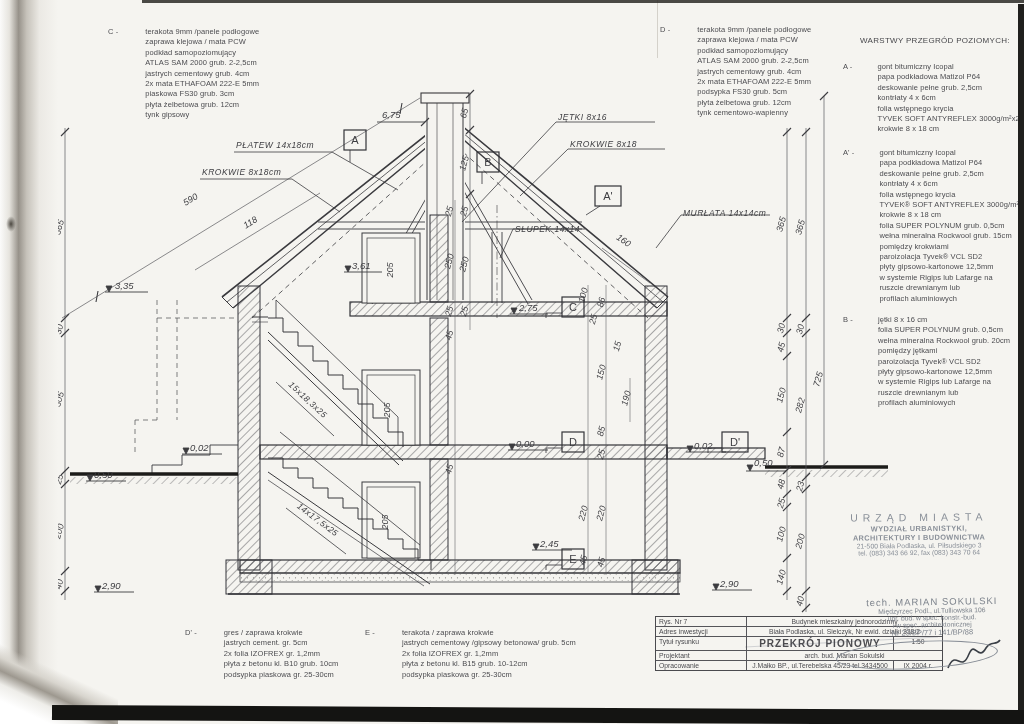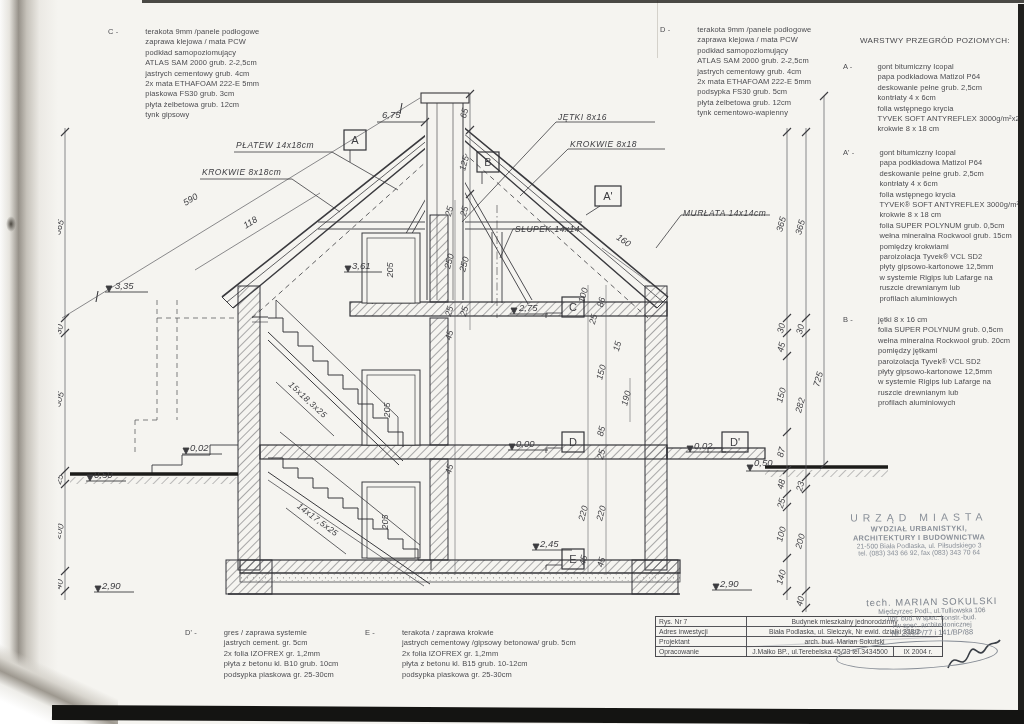--- a/index.html
+++ b/index.html
@@ -434,21 +434,21 @@
         <div class="spec-line">płyty gipsowo-kartonowe 12,5mm</div>
         <div class="spec-line">w systemie Rigips lub Lafarge na</div>
         <div class="spec-line">ruszcie drewnianym lub</div>
         <div class="spec-line">profilach aluminiowych</div>
       </div>
   </div>
 
   <div class="spec" style="left:185px;top:628px;width:210px;">
     <span class="spec-label">D' -</span>
     <div class="spec-lines">
-        <div class="spec-line">gres / zaprawa systemie</div>
+        <div class="spec-line">gres / zaprawa krokwie</div>
         <div class="spec-line">jastrych cement. gr. 5cm</div>
         <div class="spec-line">2x folia IZOFREX gr. 1,2mm</div>
         <div class="spec-line">płyta z betonu kl. B10 grub. 10cm</div>
         <div class="spec-line">podsypka piaskowa gr. 25-30cm</div>
       </div>
   </div>
   <div class="spec" style="left:365px;top:628px;width:250px;">
     <span class="spec-label">E -</span>
     <div class="spec-lines">
         <div class="spec-line">terakota / zaprawa krokwie</div>
@@ -462,20 +462,25 @@
   <div class="tblock">
     <div class="tb-row">
       <div class="tb-label">Rys. Nr 7</div>
       <div class="tb-value">Budynek mieszkalny jednorodzinny</div>
     </div>
     <div class="tb-row">
       <div class="tb-label">Adres inwestycji</div>
       <div class="tb-value">Biała Podlaska, ul. Sielczyk, Nr ewid. działki 338/2</div>
     </div>
     <div class="tb-row">
+      <div class="tb-label">Tytuł rysunku</div>
+      <div class="tb-value tb-title">PRZEKRÓJ PIONOWY</div>
+      <div class="tb-extra">1:50</div>
+    </div>
+    <div class="tb-row">
       <div class="tb-label">Projektant</div>
       <div class="tb-value">arch. bud. Marian Sokulski</div>
     </div>
     <div class="tb-row">
       <div class="tb-label">Opracowanie</div>
       <div class="tb-value">J.Małko BP., ul.Terebelska 45/23 tel.3434500</div>
       <div class="tb-extra">IX 2004 r.</div>
     </div>
   </div>
 

